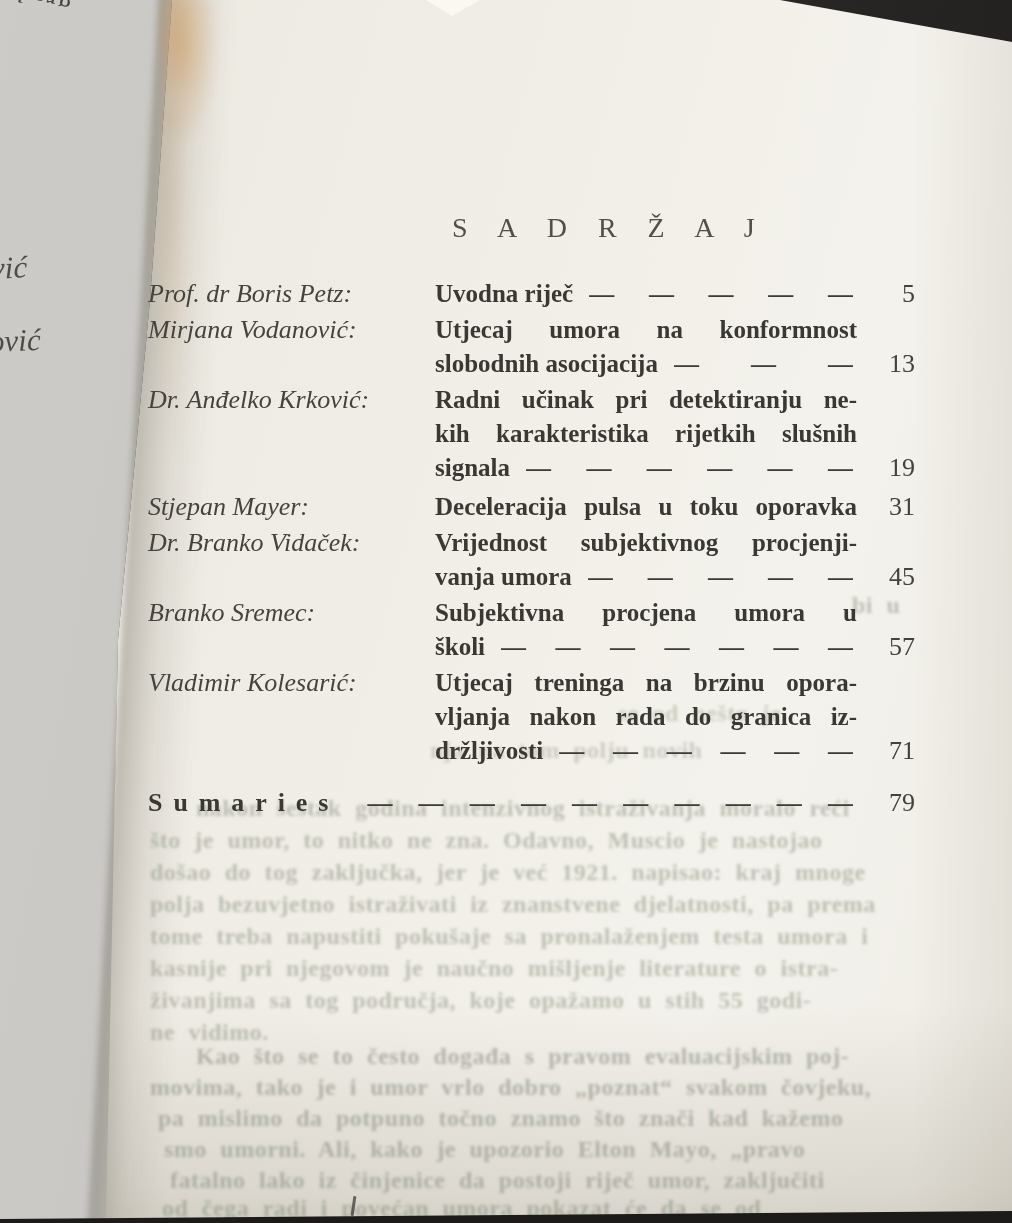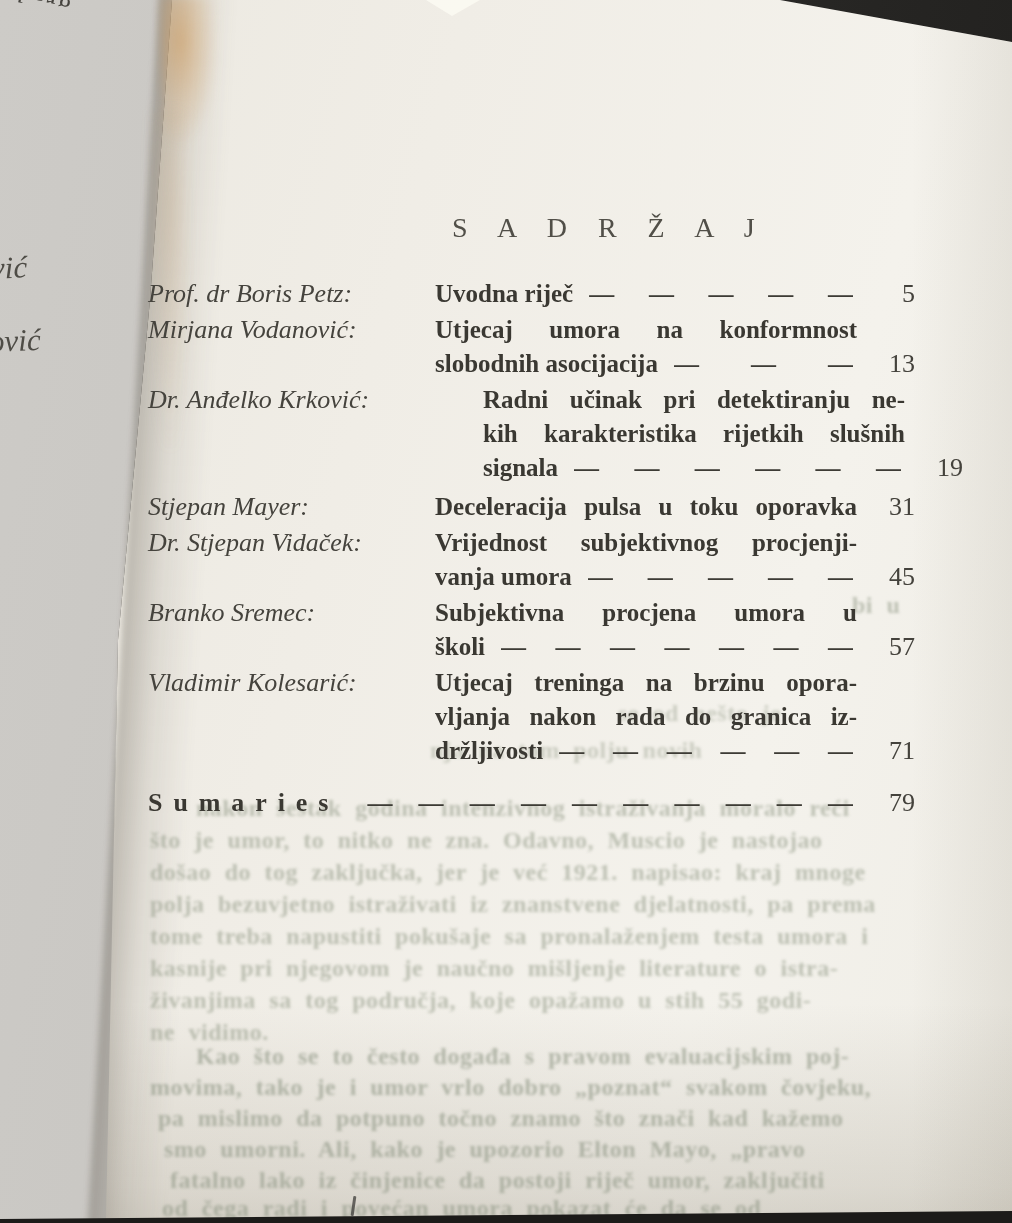--- a/index.html
+++ b/index.html
@@ -64,21 +64,21 @@
   
   #toc-title{
     position:absolute; left:452px; top:212px;
     font-size:28px; letter-spacing:12px; color:#514f48; white-space:nowrap;
   }
   #toc{
     position:absolute; left:148px; top:277px; width:767px;
     font-size:25px; line-height:34px; color:#3a3832;
   }
   .toc-entry{display:flex; align-items:flex-start; margin-bottom:2px;}
-  .toc-entry.gap-lg{margin-bottom:5px;gap:48px;}
+  .toc-entry.gap-lg{margin-bottom:5px;}
   .author{
     width:287px; flex:0 0 287px; font-style:italic; font-size:26px;
     color:#45433d; white-space:nowrap;
   }
   .title-col{width:480px; flex:0 0 480px; font-weight:bold;}
   .tl-line{display:flex; align-items:flex-end;}
   .tl-full{width:422px; text-align:justify; text-align-last:justify; white-space:nowrap;}
   .tl-text{white-space:nowrap;}
   .tl-text-fill{flex:1; text-align:justify; text-align-last:justify; white-space:nowrap; overflow:hidden; margin-right:6px;}
   .tl-dashes{
@@ -191,21 +191,21 @@
       <div class="author">Stjepan Mayer:</div>
       <div class="title-col">
         <div class="tl-line">
           <span class="tl-text-fill">Deceleracija pulsa u toku oporavka</span>
           <span class="tl-page">31</span>
         </div>
       </div>
     </div>
 
     <div class="toc-entry">
-      <div class="author">Dr. Stjepan Vidaček:</div>
+      <div class="author">Dr. Branko Vidaček:</div>
       <div class="title-col">
         <div class="tl-full">Vrijednost subjektivnog procjenji-</div>
         <div class="tl-line">
           <span class="tl-text">vanja umora</span>
           <span class="tl-dashes">— — — — —</span>
           <span class="tl-page">45</span>
         </div>
       </div>
     </div>
 

